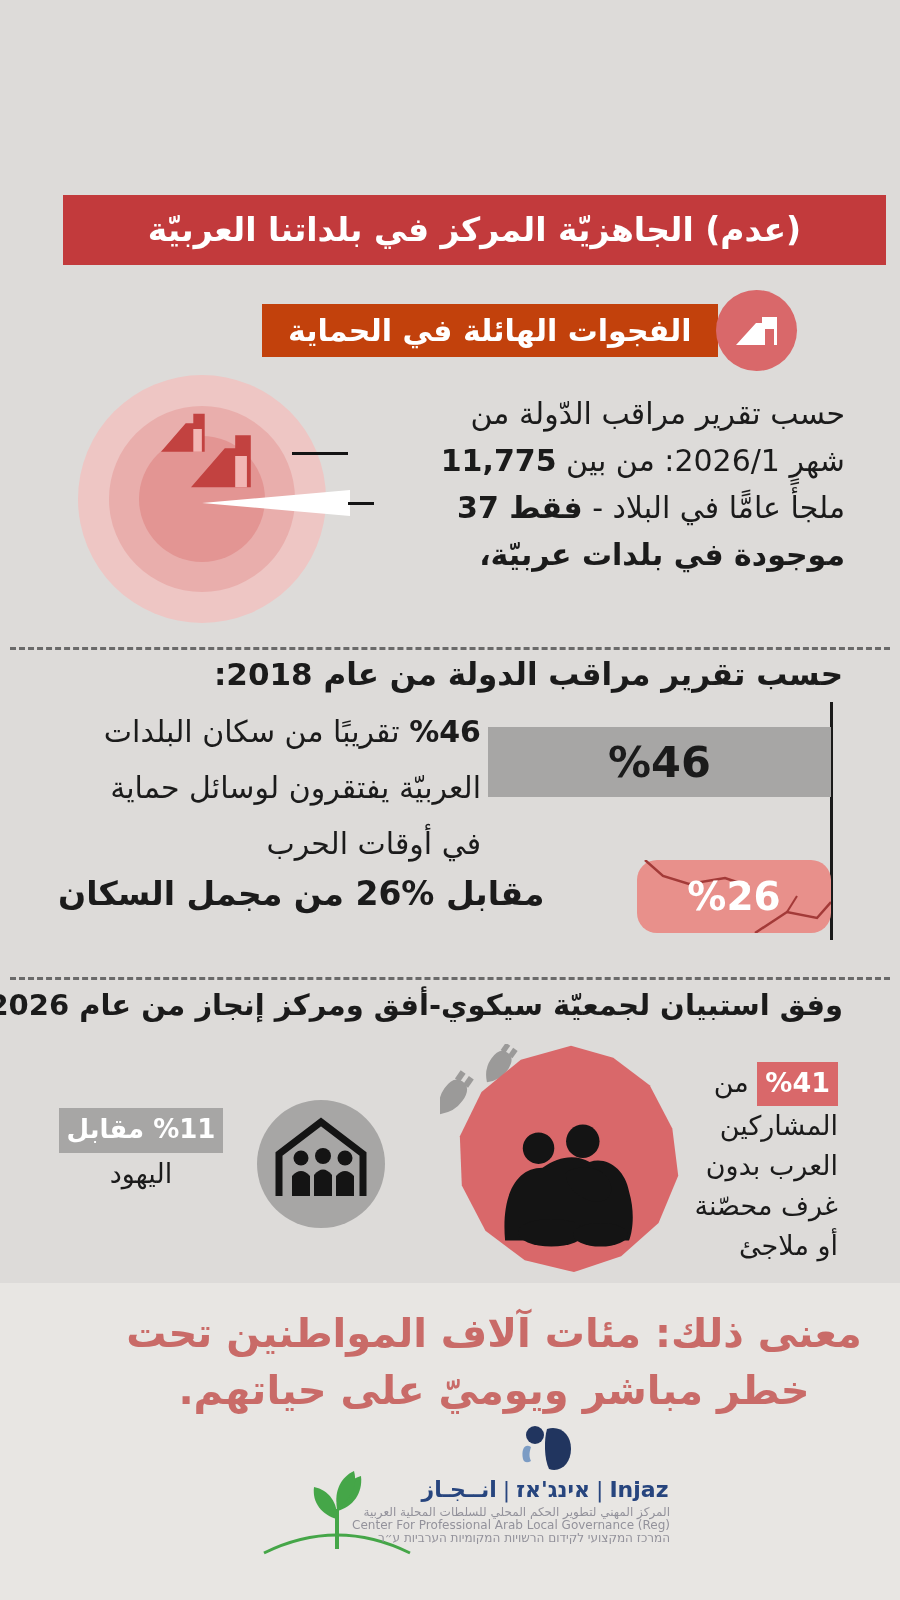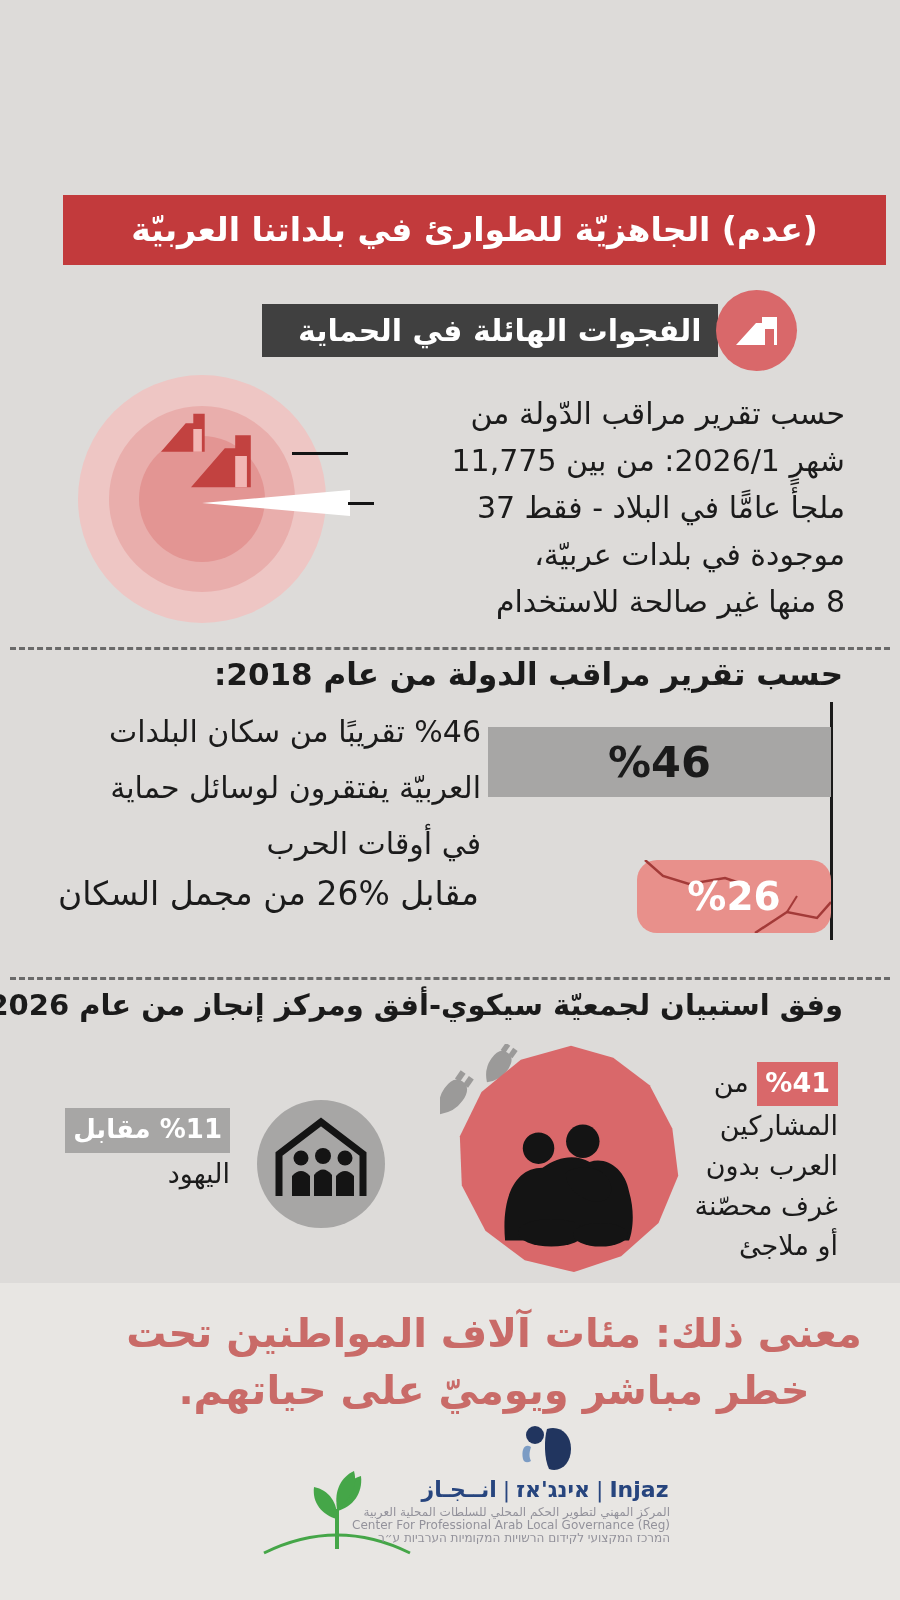--- a/index.html
+++ b/index.html
@@ -2,35 +2,35 @@
 <html lang="ar" dir="rtl"><head>
 <meta charset="utf-8">
 <style>
   html,body{margin:0;padding:0;}
   .page{
     position:relative; width:900px; height:1600px; overflow:hidden;
     background:#dddbd9; direction:rtl;
     font-family:"DejaVu Sans", sans-serif; color:#1b1b1b;
   }
   .abs{position:absolute;}
-  .b{font-weight:normal;}
+  .b{font-weight:bold;}
   .ln{display:block;}
 
   
   .banner{
     left:63px; top:195px; width:823px; height:70px;
     background:#c23a3c; color:#fff; font-weight:bold; font-size:33px;
     line-height:70px; text-align:center; white-space:nowrap;
   }
 
   
   .sec-badge{
-    left:262px; top:304px; width:456px; height:53px; background:#404040;
+    left:262px; top:304px; width:456px; height:53px; background:#c2410c;
     color:#fff; font-weight:bold; font-size:30px; line-height:53px;
-    text-align:left; padding-left:36px; box-sizing:border-box; white-space:nowrap;
+    text-align:left; padding-left:26px; box-sizing:border-box; white-space:nowrap;
   }
   .sec-circle{
     left:716px; top:290px; width:81px; height:81px; border-radius:50%;
     background:#d9686a; display:flex; align-items:center; justify-content:center;
   }
 
   
   .para{
     right:55px; top:390px; width:530px; text-align:right;
     font-size:30px; line-height:47px;
@@ -50,21 +50,21 @@
   .bar1 .bl{color:#fff; font-size:39px;}
   .bar1 svg{position:absolute; inset:0; width:100%; height:100%;}
   .side46{left:61px; top:704px; width:420px; text-align:right; font-size:30px; line-height:56px;}
   .cap26{left:58px; top:874px; width:612px; text-align:left; font-size:33px; font-weight:bold; white-space:nowrap;}
 
   .hsurvey{right:57px; top:988px; font-size:29px; font-weight:bold; white-space:nowrap;}
 
   
   .arab-block{right:62px; top:1062px; width:180px; font-size:27px; line-height:40px;}
   .jew-block{left:52px; top:1108px; width:178px; text-align:left; font-size:27px; line-height:41px;}
-  .jew-block .ln{text-align:right;}
+  .jew-block .ln{text-align:center;}
   .pbadge{color:#fff; font-weight:bold; padding:1px 8px 3px 8px; display:inline-block;}
   .pbadge.red{background:#d9686a;}
   .pbadge.gray{background:#a7a6a5; font-size:26px;}
 
   
   .bottom{left:0; top:1283px; width:900px; height:317px; background:#e8e6e3;}
   .concl{
     position:absolute; left:16px; top:22px; width:100%; text-align:center;
     color:#c96b68; font-weight:bold; font-size:40px; line-height:57px;padding-left:28px;
   }
@@ -74,21 +74,21 @@
   .injaz-sep{color:#27457e; font-weight:normal;}
   .injaz-sub{margin-top:4px; color:#93929b; font-size:12px; line-height:13px;}
   .injaz-sub .ln{white-space:nowrap;}
 </style>
 </head>
 <body>
 
 <div class="page">
 
   <div class="abs banner">
-    <span>(عدم) الجاهزيّة للطوارئ في بلداتنا العربيّة</span>
+    <span>(عدم) الجاهزيّة المركز في بلداتنا العربيّة</span>
   </div>
 
   <div class="abs sec-badge">
     <span>الفجوات الهائلة في الحماية</span>
   </div>
   <div class="abs sec-circle">
     <svg width="46" height="32" viewBox="0 0 46 32">
       <polygon points="2,30 22,8 28,8 28,2 43,2 43,30" fill="#ffffff"></polygon>
       <rect x="31" y="14" width="9" height="16" fill="#d9686a"></rect>
     </svg>
@@ -111,21 +111,20 @@
   <svg class="abs" style="left:200px; top:486px;" width="150" height="34" viewBox="0 0 150 34">
     <polygon points="2,17 150,4 150,30" fill="#ffffff"></polygon>
   </svg>
   <div class="abs" style="left:348px; top:502px; width:26px; height:3px; background:#141414;"></div>
 
   <div class="abs para">
       <div class="ln"><span>حسب تقرير مراقب الدّولة من</span></div>
       <div class="ln"><span>شهر 2026/1: من بين </span><span class="b">11,775</span></div>
       <div class="ln"><span>ملجأً عامًّا في البلاد - </span><span class="b">فقط 37</span></div>
       <div class="ln"><span class="b">موجودة في بلدات عربيّة،</span></div>
-      <div class="ln"><span>8 منها غير صالحة للاستخدام</span></div>
     </div>
 
   <div class="abs divider d1"></div>
 
   <div class="abs h2018">حسب تقرير مراقب الدولة من عام 2018:</div>
   <div class="abs axis"></div>
 
   <div class="abs bar bar0" style="width: 343px; left: 488px;">
     <span class="bl">%46</span>
   </div>

